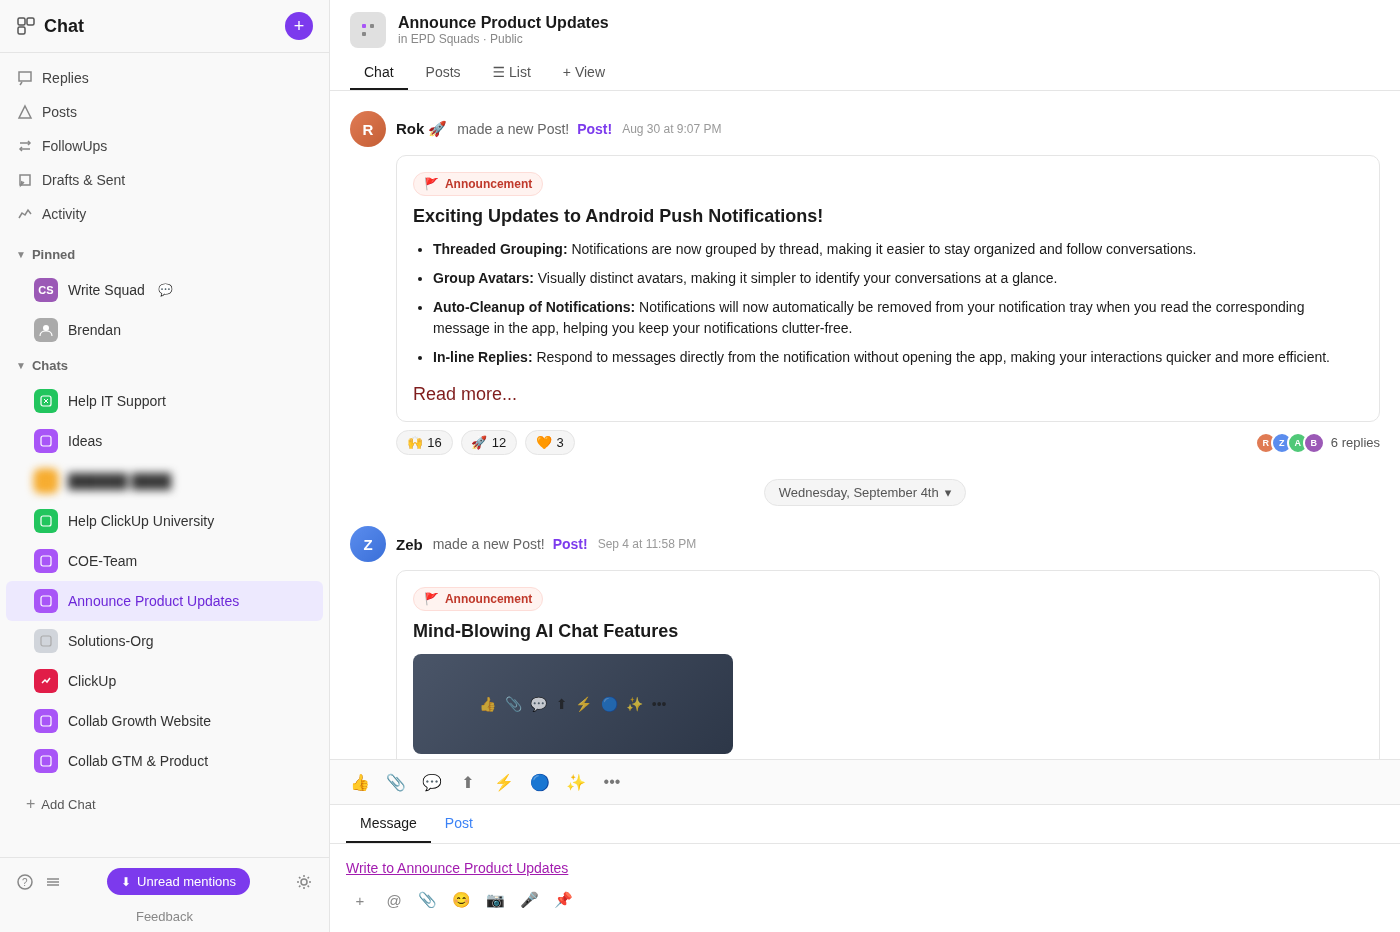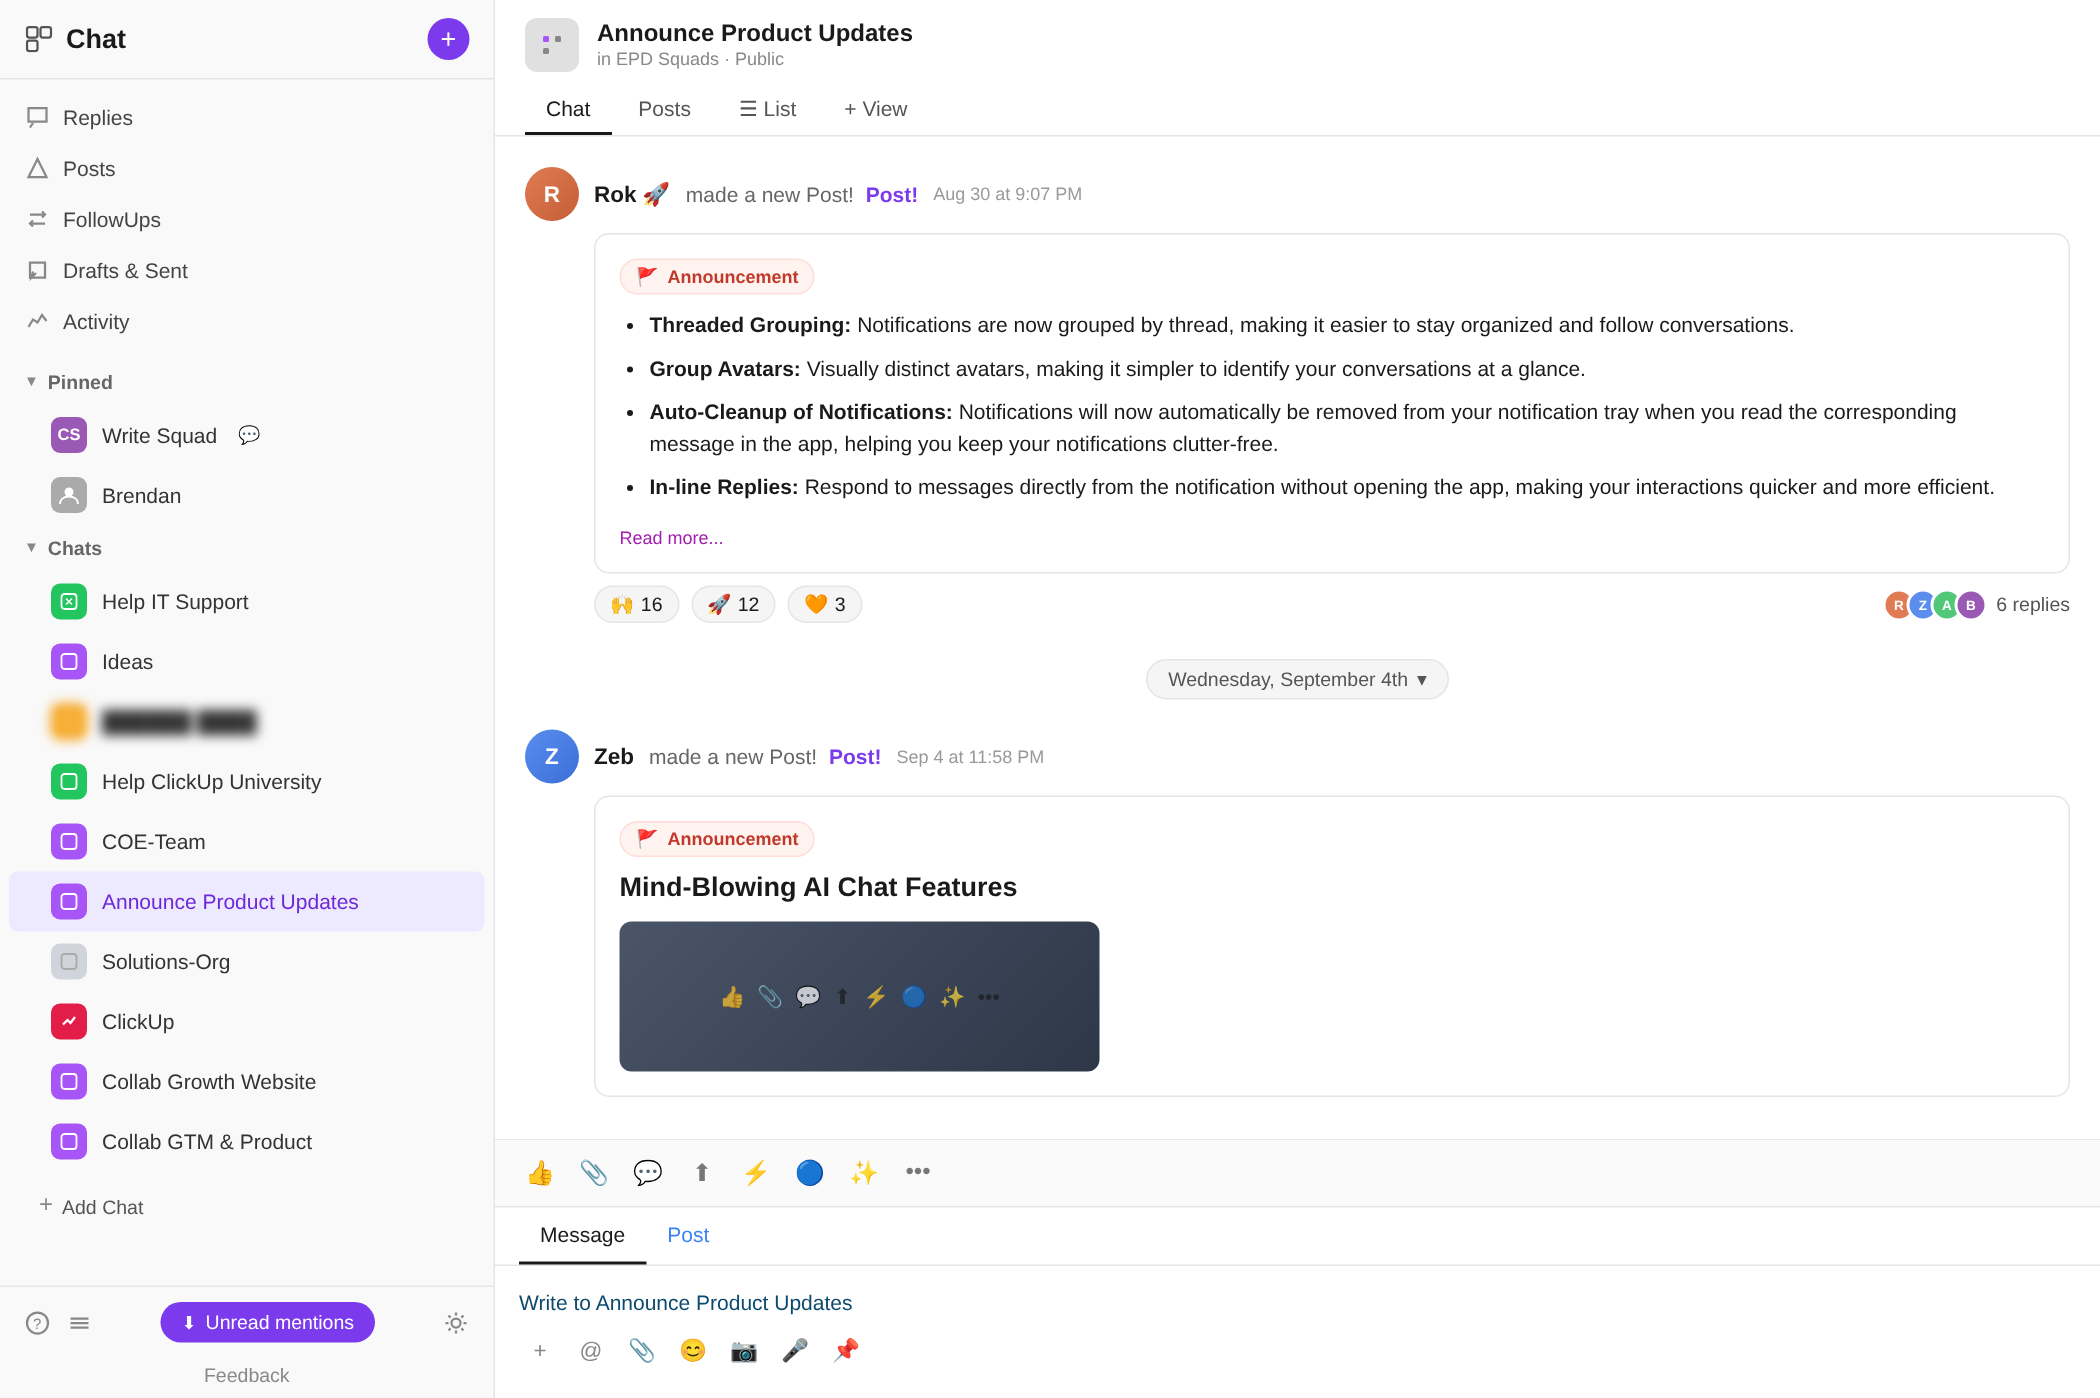--- a/index.html
+++ b/index.html
@@ -52,21 +52,21 @@
     .msg-author { font-weight: 700; font-size: 15px; }
     .msg-action { color: #666; font-size: 14px; }
     .msg-time { color: #999; font-size: 12px; }
 
     .post-card { border: 1px solid #e5e5e5; border-radius: 10px; padding: 16px; margin-left: 46px; }
     .announcement-tag { display: inline-flex; align-items: center; gap: 6px; background: #fff3f0; color: #c0392b; border-radius: 20px; padding: 4px 10px; font-size: 12px; font-weight: 600; margin-bottom: 10px; border: 1px solid #fdddd8; }
     .post-title { font-size: 18px; font-weight: 700; margin-bottom: 12px; }
     .post-body ul { padding-left: 20px; }
     .post-body li { margin-bottom: 8px; line-height: 1.5; }
     .post-body li strong { font-weight: 700; }
-    .read-more { color: #a21caf; cursor: pointer; font-size: 12px; margin-top: 8px; display: inline-block; }
+    .read-more { color: #7f1d1d; cursor: pointer; font-size: 18px; margin-top: 8px; display: inline-block; }
     .reaction { display: inline-flex; align-items: center; gap: 4px; background: #f5f5f5; border: 1px solid #e5e5e5; border-radius: 14px; padding: 4px 10px; font-size: 13px; cursor: pointer; }
     .replies-info { display: flex; align-items: center; gap: 6px; margin-left: auto; color: #555; font-size: 13px; cursor: pointer; }
     .reply-avatars { display: flex; }
     .reply-avatar { width: 22px; height: 22px; border-radius: 50%; border: 2px solid #fff; margin-left: -6px; background: #ccc; overflow: hidden; display: flex; align-items: center; justify-content: center; font-size: 9px; font-weight: 700; color: #fff; }
     .reply-avatar:first-child { margin-left: 0; }
     .ra1 { background: #e07b54; }
     .ra2 { background: #5b8dee; }
     .ra3 { background: #50c878; }
     .ra4 { background: #9b59b6; }
 
@@ -80,21 +80,21 @@
     
     .message-toolbar { border-top: 1px solid #e5e5e5; padding: 8px 16px; display: flex; align-items: center; gap: 8px; background: #fafafa; }
     .toolbar-icon { width: 28px; height: 28px; display: flex; align-items: center; justify-content: center; color: #777; cursor: pointer; border-radius: 4px; font-size: 16px; }
 
     
     .input-area { border-top: 1px solid #e5e5e5; padding: 0; background: #fff; }
     .input-tabs { display: flex; border-bottom: 1px solid #e5e5e5; padding: 0 16px; }
     .input-tab { padding: 10px 14px; font-size: 14px; cursor: pointer; color: #3b82f6; border-bottom: 2px solid transparent; }
     .input-tab.active { color: #1a1a1a; border-bottom: 2px solid #1a1a1a; font-weight: 500; }
     .input-box { padding: 12px 16px; }
-    .input-placeholder { color: #0c4a6e; font-size: 14px; padding: 4px 0; }
+    .input-placeholder { color: #a21caf; font-size: 14px; padding: 4px 0; text-decoration: underline; }
     .input-icons { display: flex; align-items: center; gap: 6px; padding: 6px 0; }
     .input-icon { width: 28px; height: 28px; display: flex; align-items: center; justify-content: center; color: #888; cursor: pointer; font-size: 15px; }
 
     .blurred { filter: blur(4px); user-select: none; }
   </style>
 </head>
 <body>
 
 <div class="sidebar">
   <div class="sidebar-header">
@@ -342,20 +342,21 @@
           <span>made a new Post!</span>
           <span style="color:#7c3aed;font-weight:600;margin-left:4px;">Post!</span>
         </span>
         <span class="msg-time">Aug 30 at 9:07 PM</span>
       </div>
       <div class="post-card">
         <div class="announcement-tag">
           <span>🚩</span>
           <span>Announcement</span>
         </div>
+        <div class="post-title">Exciting Updates to Android Push Notifications!</div>
         <div class="post-body">
           <ul>
             <li><strong>Threaded Grouping:</strong> Notifications are now grouped by thread, making it easier to stay organized and follow conversations.</li>
             <li><strong>Group Avatars:</strong> Visually distinct avatars, making it simpler to identify your conversations at a glance.</li>
             <li><strong>Auto-Cleanup of Notifications:</strong> Notifications will now automatically be removed from your notification tray when you read the corresponding message in the app, helping you keep your notifications clutter-free.</li>
             <li><strong>In-line Replies:</strong> Respond to messages directly from the notification without opening the app, making your interactions quicker and more efficient.</li>
           </ul>
         </div>
         <div class="read-more">Read more...</div>
       </div>

